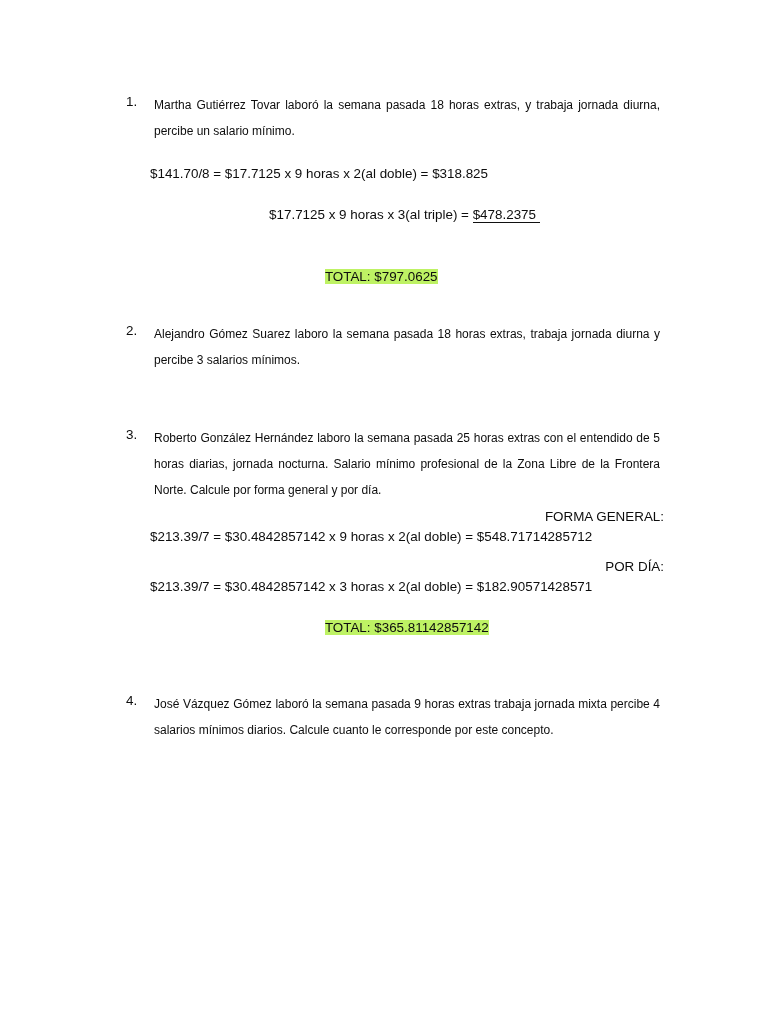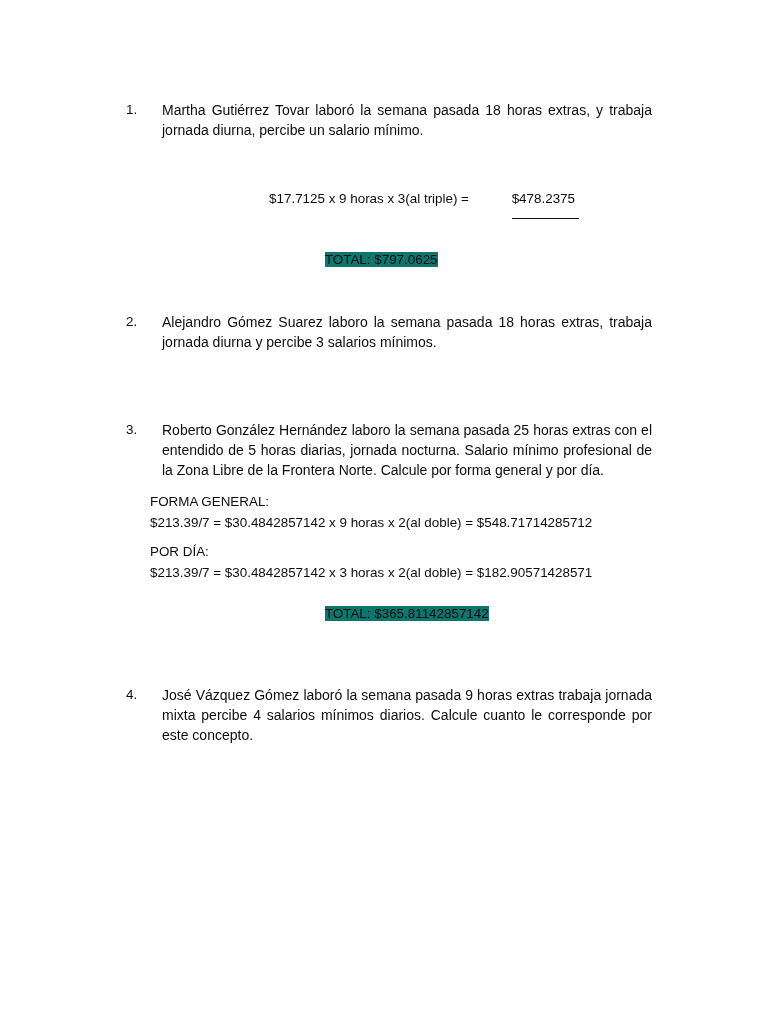--- a/index.html
+++ b/index.html
@@ -43,67 +43,68 @@
   .num {
     position: absolute;
     left: 0;
     top: 0;
     width: 18px;
     text-align: left;
     font-size: 13.4px;
     line-height: 20.5px;
   }
   .stmt {
-    font-size: 14px;
-    line-height: 20px;
+    font-size: 12px;
+    line-height: 26px;
     text-align: justify;
     text-justify: inter-word;
-    margin: 12px;
+    margin: 4px;
   }
   .calc-block {
     margin: 0;
     padding: 0;
   }
   .calc {
     font-size: 13.4px;
     line-height: 20.5px;
     white-space: pre;
     margin: 0;
   }
   .plain {
     font-size: 13.4px;
     line-height: 20.5px;
     margin: 0;
     white-space: pre;
+    text-align: right;
   }
   .spacer-sm { height: 9px; }
   .spacer-md { height: 16px; }
   .spacer-xl { height: 28px; }
   .hl {
-    background: #0f766e;
+    background: #bef264;
   }
   .ul {
     border-bottom: 1.6px solid #111111;
-    padding-bottom: 12px;
-    margin-left: 39px;
+    padding-bottom: 0px;
   }
   .gap { display: inline-block; }
 </style>
 </head>
 <body>
 
 <div id="page">
   <div class="content">
     <ol class="problems">
 
       <li class="problem">
         <span class="num">1.</span>
         <p class="stmt">Martha Gutiérrez Tovar laboró la semana pasada 18 horas extras, y trabaja jornada diurna, percibe un salario mínimo.</p>
         <div class="spacer-md"></div>
         <div class="calc-block">
+          <div class="calc">$141.70/8 = $17.7125 x 9 horas x 2(al doble) = $318.825</div>
           <div class="calc">
             <span class="gap">                    </span><span>$17.7125 x 9 horas x 3(al triple) = </span><span class="ul">$478.2375 </span>
           </div>
           <div class="calc">
             <span class="gap">                                   </span><span class="hl">TOTAL: $797.0625</span>
           </div>
         </div>
       </li>
 
       <div class="spacer-sm"></div>

